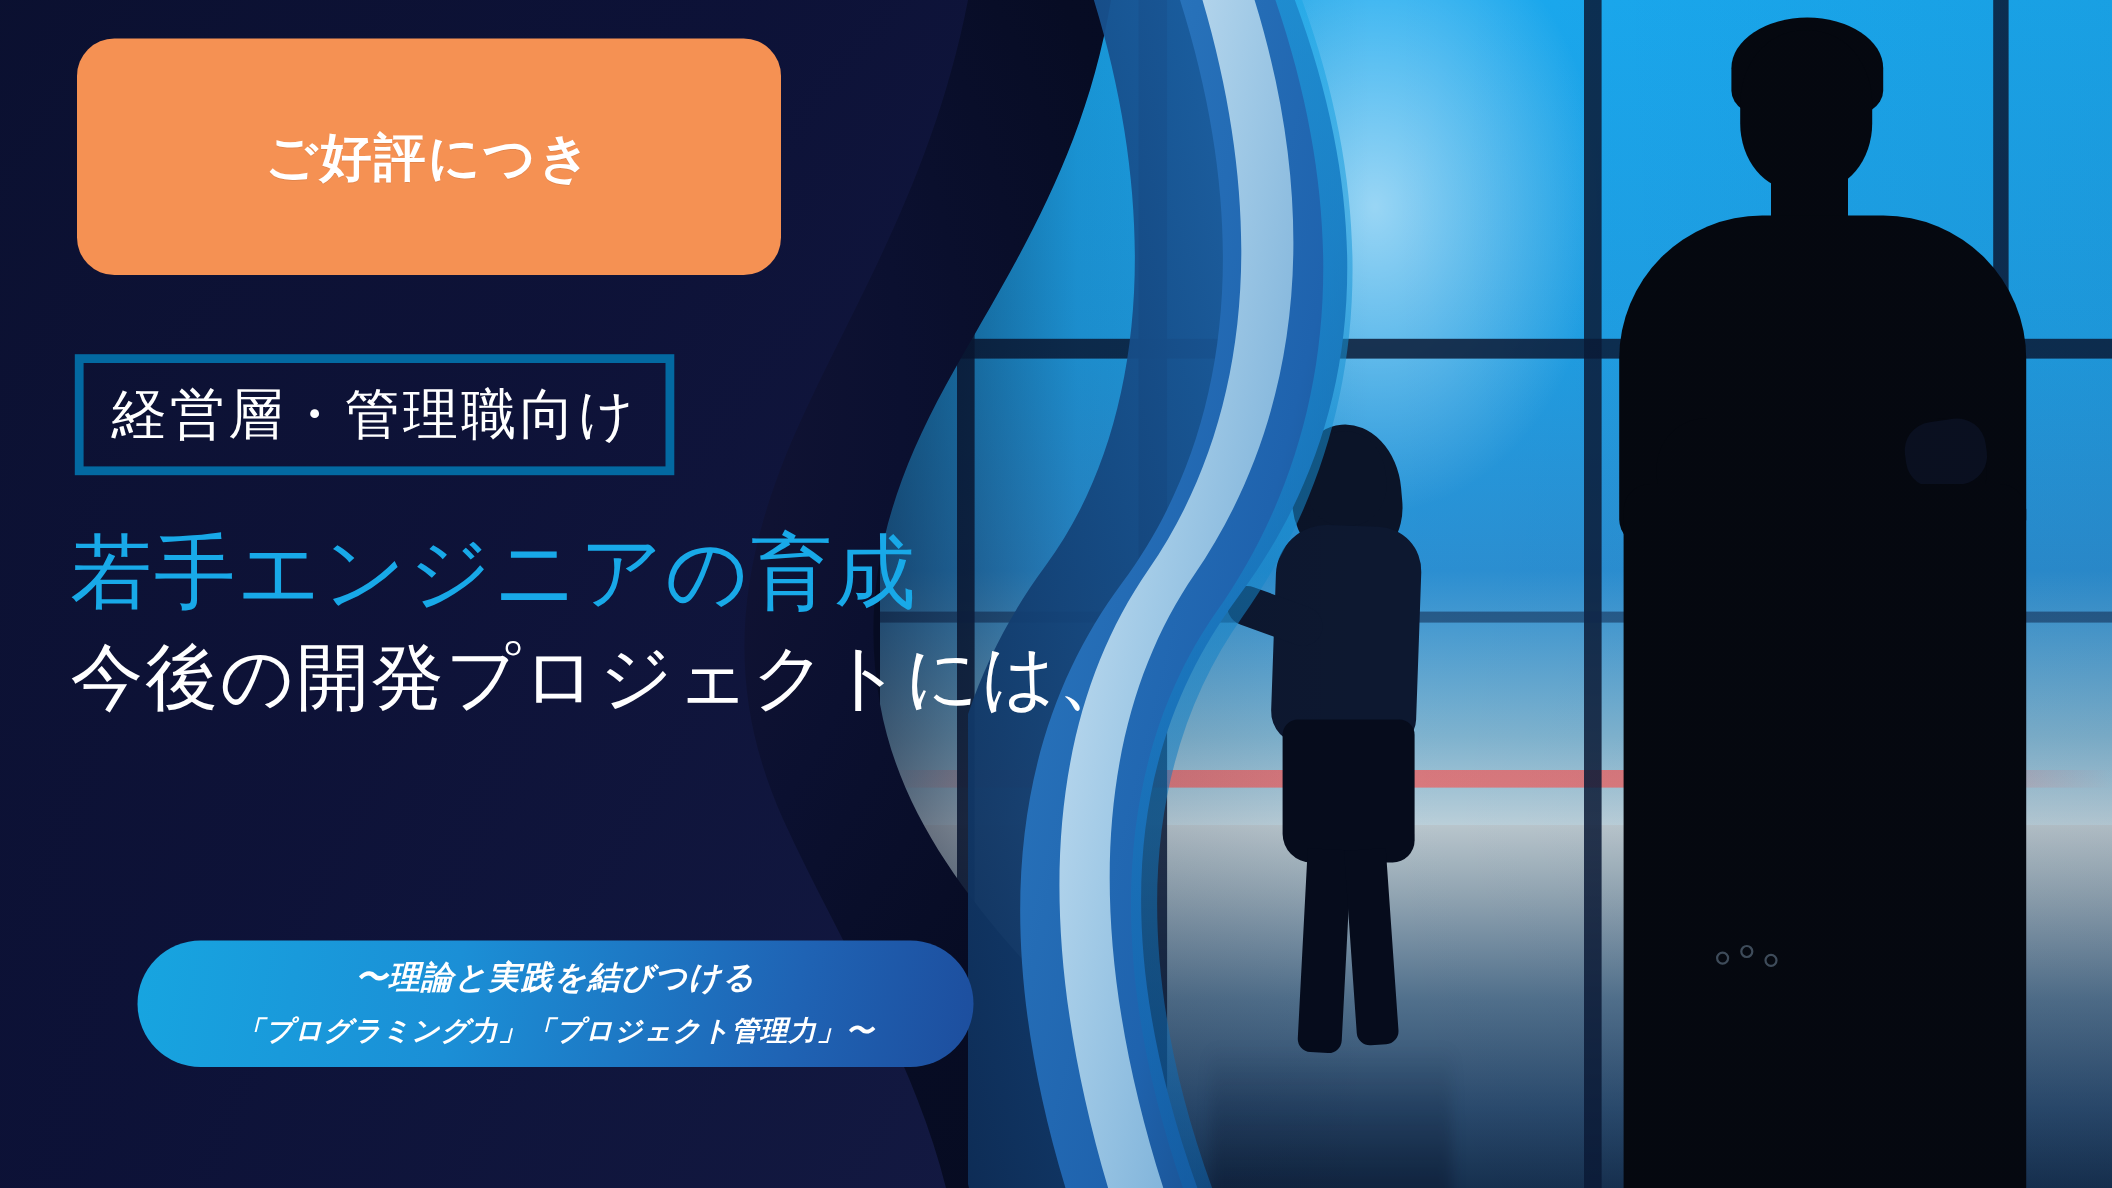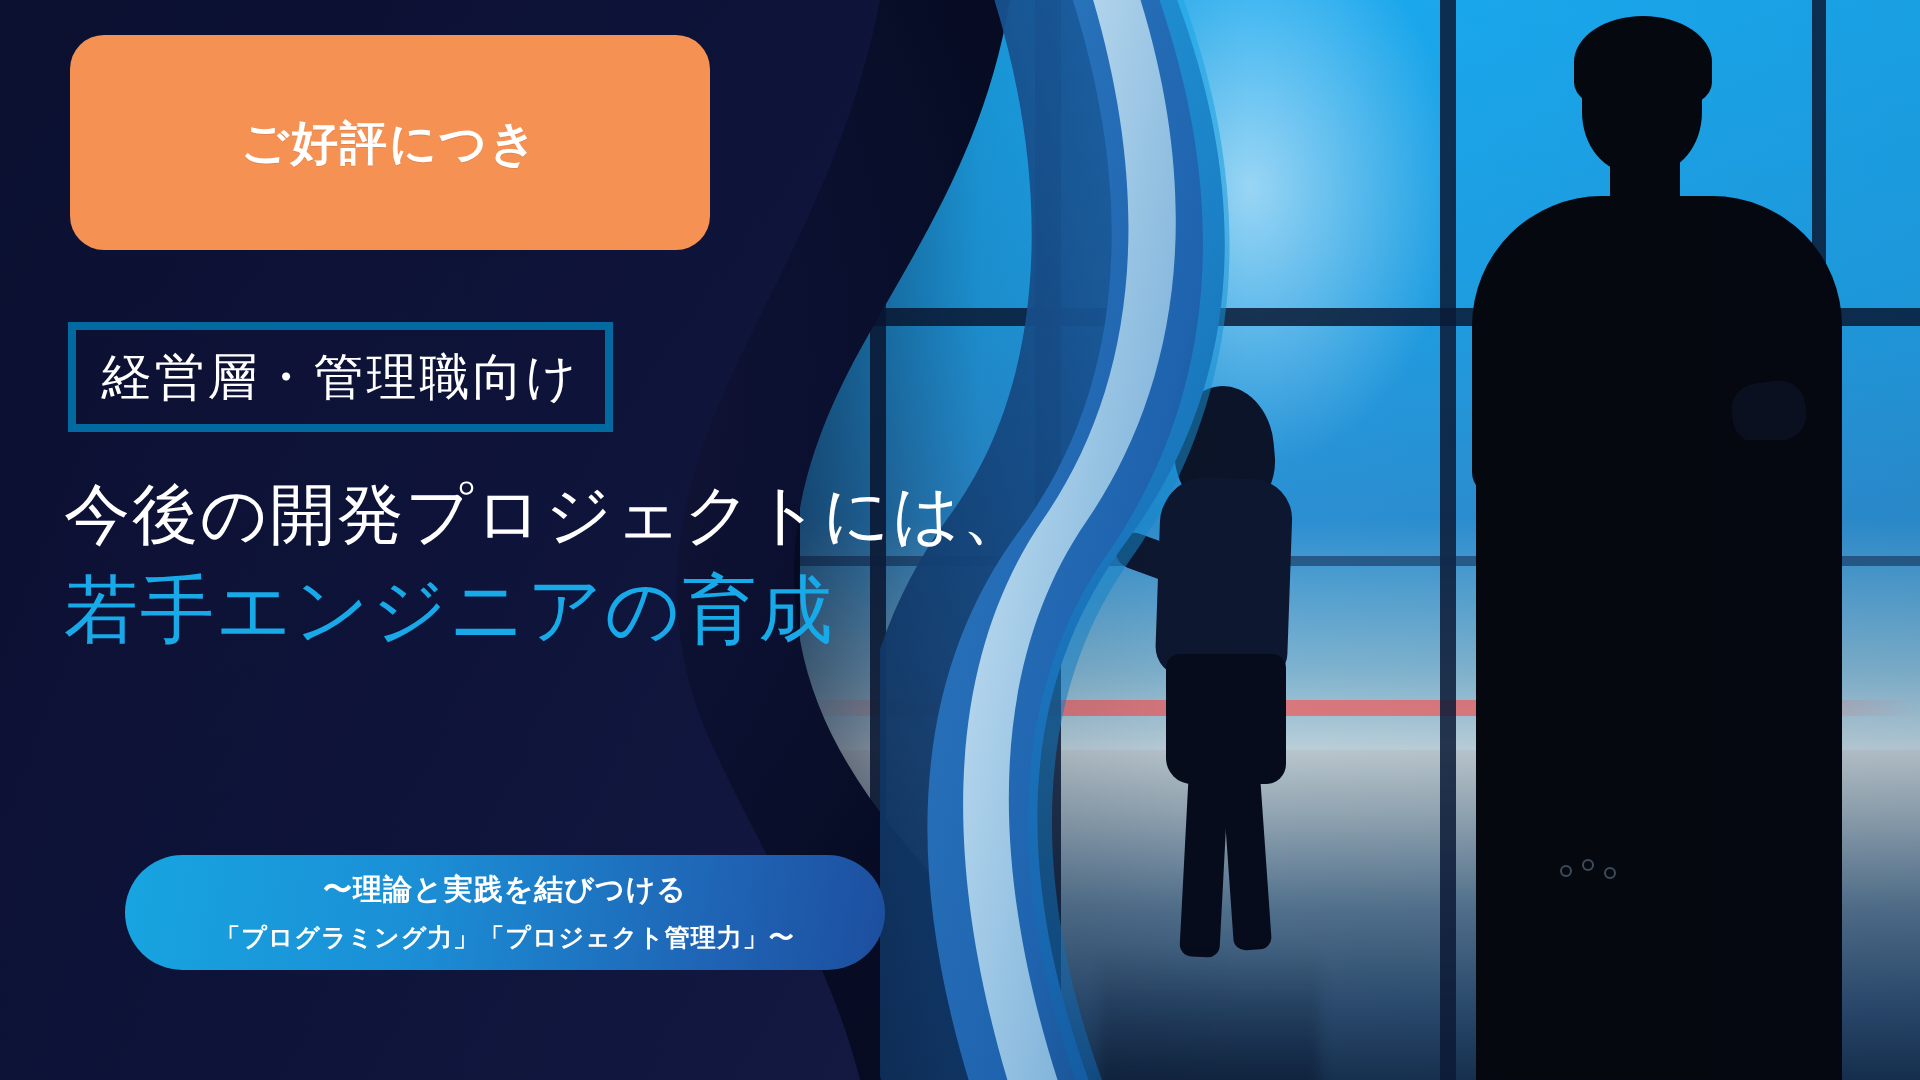--- a/index.html
+++ b/index.html
@@ -194,20 +194,21 @@
   .hl-cyan{ color:#18a9e8; font-size:74px; letter-spacing:2px; }
 
   .pill{
     position:absolute; left:125px; top:855px;
     width:760px; height:115px;
     border-radius:60px;
     background:linear-gradient(100deg,#17a5e0 0%, #1b8fd6 38%, #1f63b4 78%, #1d4e9e 100%);
     display:flex; flex-direction:column;
     align-items:center; justify-content:center;
     gap:12px;
+    font-style:italic;
   }
   .pill span{
     color:#ffffff;
     font-size:29px;
     font-weight:bold;
     letter-spacing:1px;
     white-space:nowrap;
     line-height:1.3;
   }
   .pill span.l2{ font-size:25px; }
@@ -305,22 +306,22 @@
 
     <div class="badge">
       <span>ご好評につき</span>
     </div>
 
     <div class="cat-box">
       <span>経営層・管理職向け</span>
     </div>
 
     <div class="headline">
+      <div class="hl-line hl-cyan">若手エンジニアの育成</div>
       <div class="hl-line hl-white">今後の開発プロジェクトには、</div>
-      <div class="hl-line hl-cyan">若手エンジニアの育成</div>
     </div>
 
     <div class="pill">
       <span class="l1">〜理論と実践を結びつける</span>
       <span class="l2">「プログラミング力」「プロジェクト管理力」〜</span>
     </div>
   </div>
 
   <div class="dots">
     <i></i>

